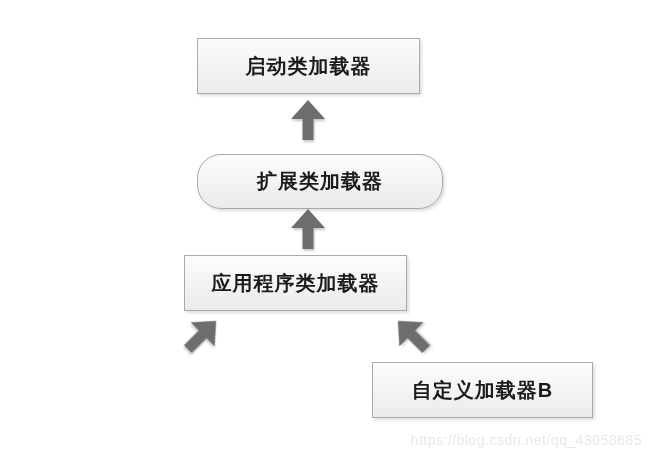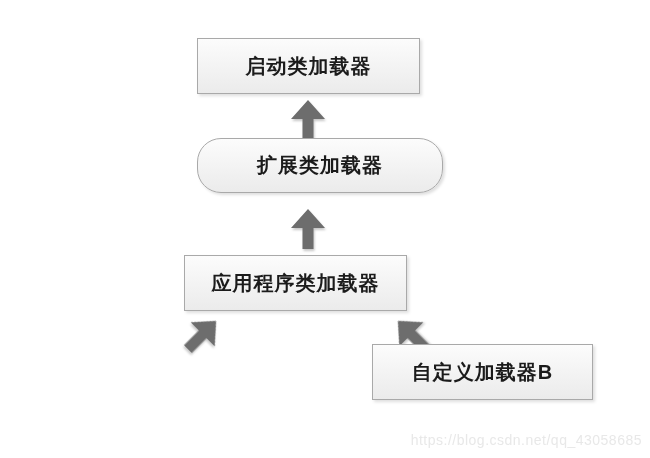--- a/index.html
+++ b/index.html
@@ -59,21 +59,21 @@
   <div class="node" style="left:197px; top:38px; width:223px; height:56px;">
     <span class="node-label">启动类加载器</span>
   </div>
 
   <div class="arrow" style="left:290px; top:100px;">
     <svg viewBox="0 0 36 40">
       <polygon points="18,0 35,19 23.5,19 23.5,40 12.5,40 12.5,19 1,19" fill="var(--arrow, #6d6d6d)"></polygon>
     </svg>
   </div>
 
-  <div class="node" style="left:197px; top:138px; width:246px; height:55px;border-radius:24px;">
+  <div class="node" style="left:197px; top:154px; width:246px; height:55px;border-radius:24px;">
     <span class="node-label">扩展类加载器</span>
   </div>
 
   <div class="arrow" style="left:290px; top:209px;">
     <svg viewBox="0 0 36 40">
       <polygon points="18,0 35,19 23.5,19 23.5,40 12.5,40 12.5,19 1,19" fill="var(--arrow, #6d6d6d)"></polygon>
     </svg>
   </div>
 
   <div class="node" style="left:184px; top:255px; width:223px; height:56px;">
@@ -86,19 +86,19 @@
     </svg>
   </div>
 
   <div class="arrow arrow-nw" style="left:394px; top:315px;">
     <svg viewBox="0 0 36 40">
       <polygon points="18,0 35,19 23.5,19 23.5,40 12.5,40 12.5,19 1,19" fill="var(--arrow, #6d6d6d)"></polygon>
     </svg>
   </div>
 
 
-  <div class="node" style="left:372px; top:344px; width:221px; height:56px;">
+  <div class="node" style="left:372px; top:362px; width:221px; height:56px;">
     <span class="node-label">自定义加载器B</span>
   </div>
 
   <div class="watermark">https://blog.csdn.net/qq_43058685</div>
 
 </div>
 
 </body></html>

